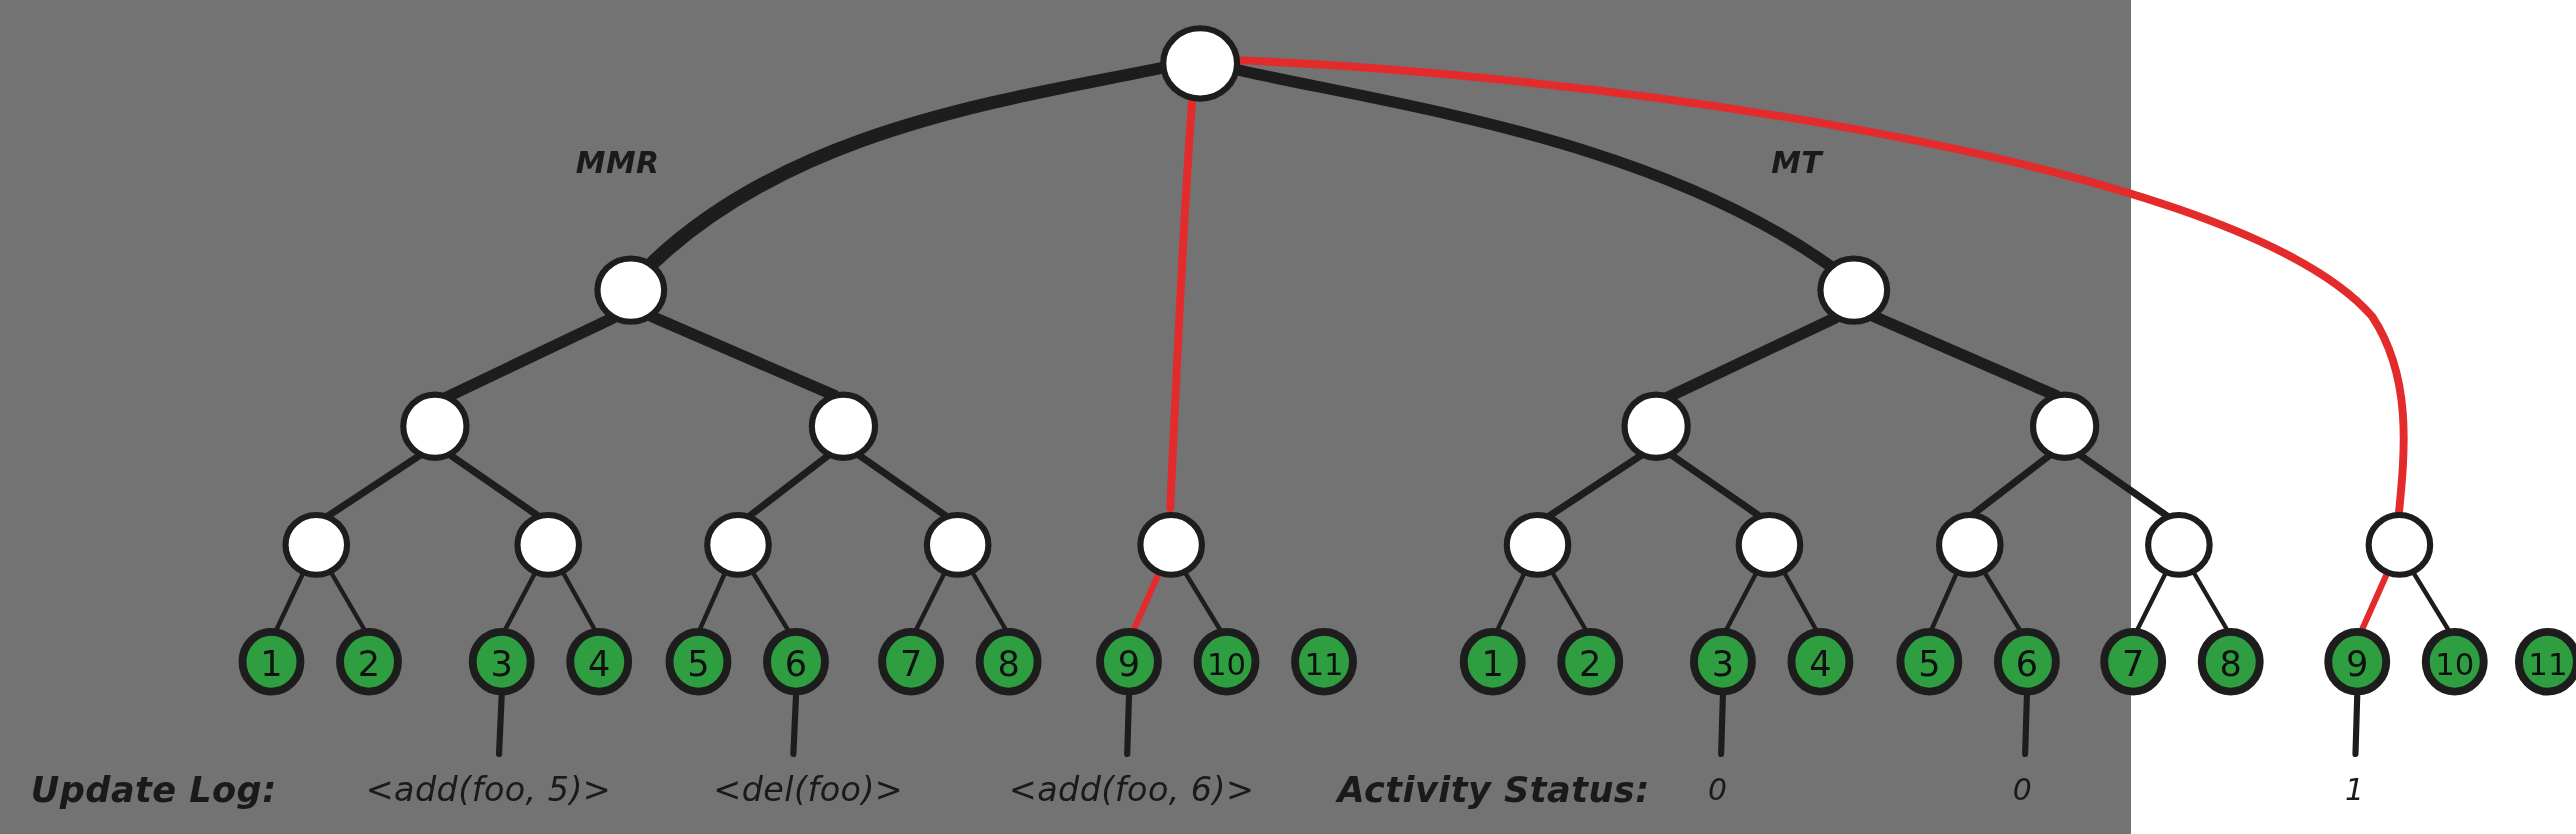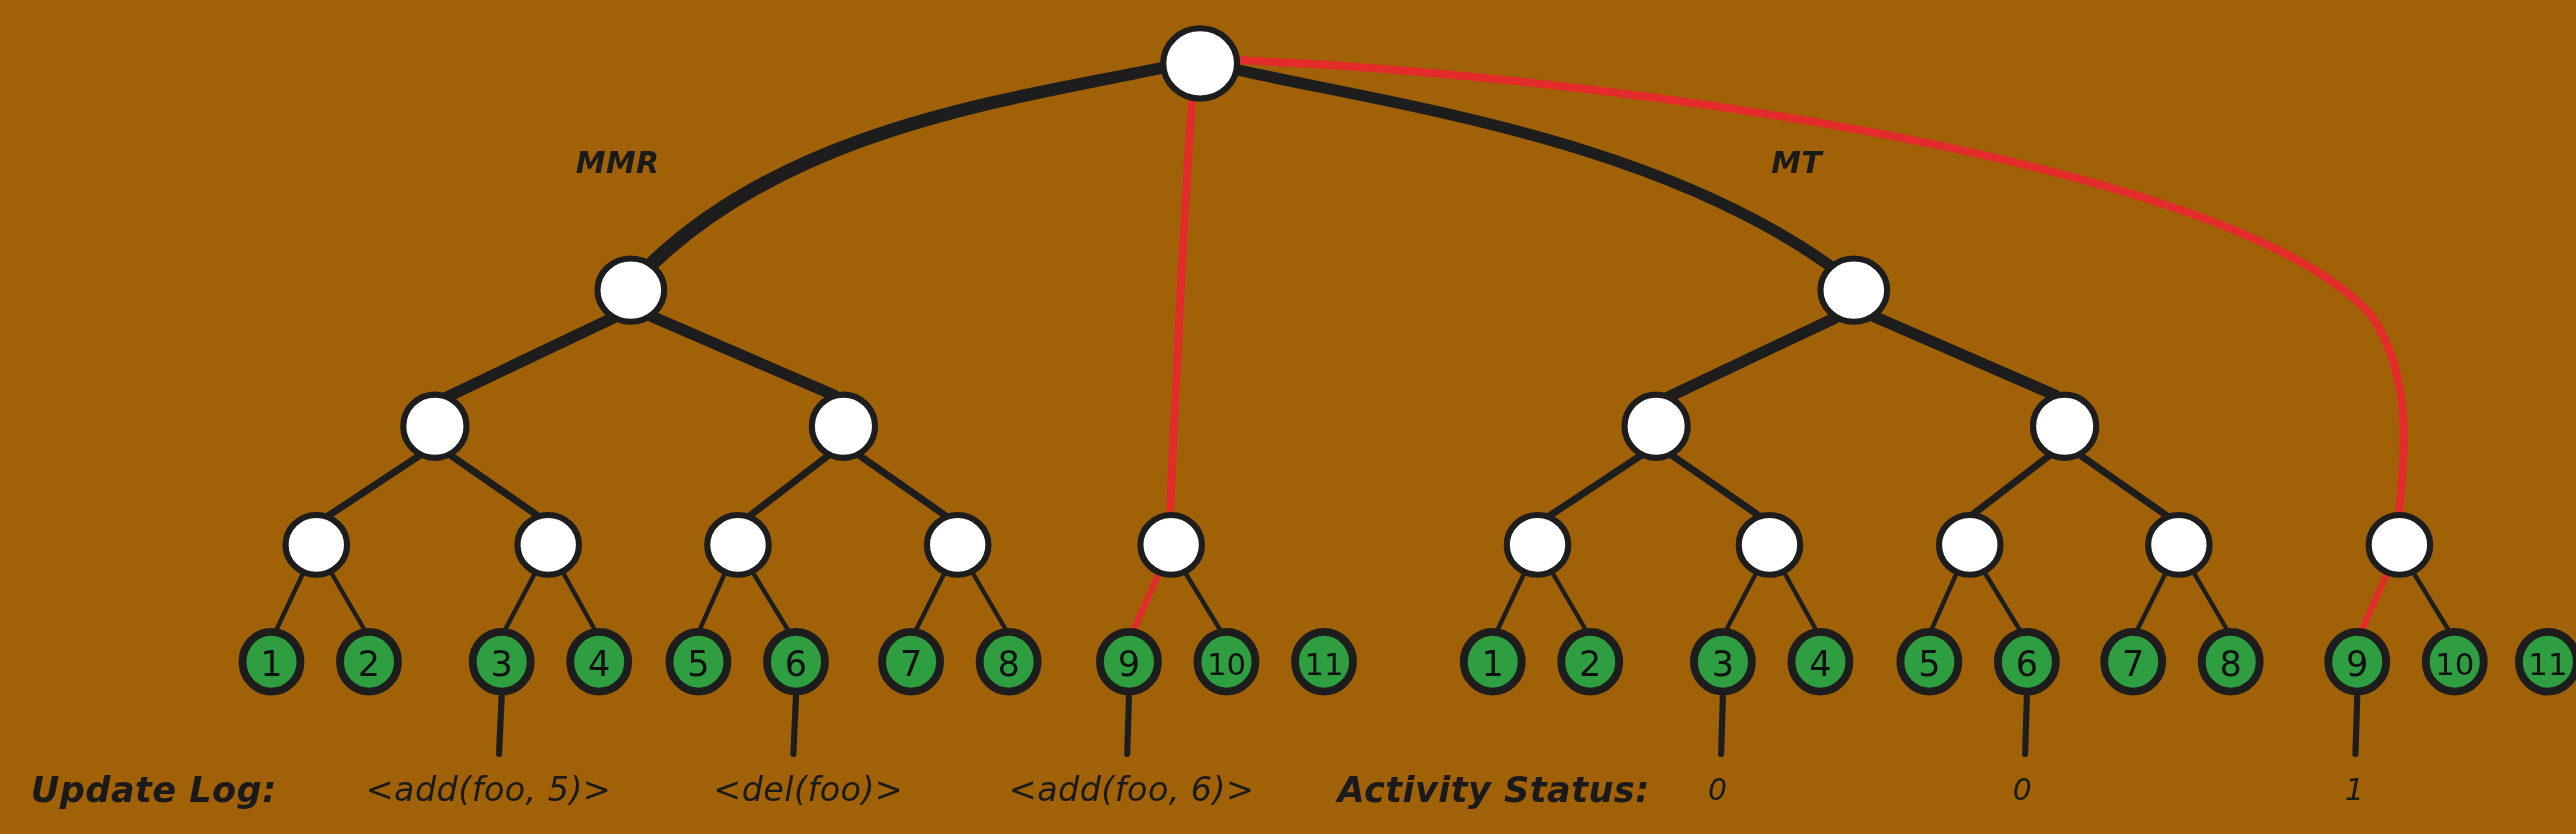--- a/index.html
+++ b/index.html
@@ -1,21 +1,21 @@
 <!DOCTYPE html>
 <html style="font-size:14px"><head>
 <meta charset="utf-8">
 <style>
   html,body{margin:0;padding:0;background:#ffffff;}
   body{
     width:2576px;height:835px;
     font-family:"DejaVu Sans", sans-serif;
     overflow:hidden;
   }
-  #stage{position:relative;width:2576px;height:835px;background:#a16207;text-decoration:underline;}
+  #stage{position:relative;width:2131px;height:835px;background:#737373;text-decoration:underline;}
   svg#diagram{position:absolute;left:0;top:0;width:2576px;height:835px;display:block;}
 
   .node-circle{fill:#ffffff;stroke:#1d1d1d;stroke-width:7;stroke-linecap:round;stroke-linejoin:round;}
   .leaf-circle{fill:#2e9e41;stroke:#1d1d1d;stroke-width:9;stroke-linecap:round;stroke-linejoin:round;}
   .edge{stroke:#1d1d1d;fill:none;stroke-linecap:round;stroke-linejoin:round;}
   .edge.thick{stroke-width:13;}
   .edge.mid{stroke-width:8;}
   .edge.thin{stroke-width:5;}
   .redge{stroke:#e32b2b;fill:none;stroke-linecap:round;stroke-linejoin:round;stroke-width:9;}
   .redge.thin{stroke-width:7;}

